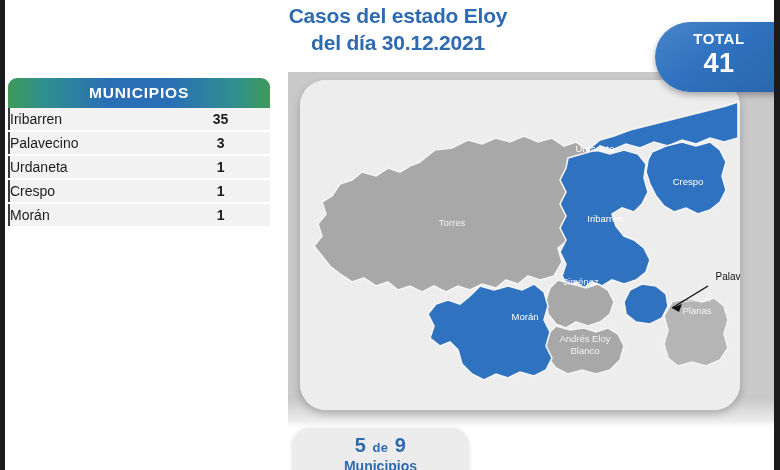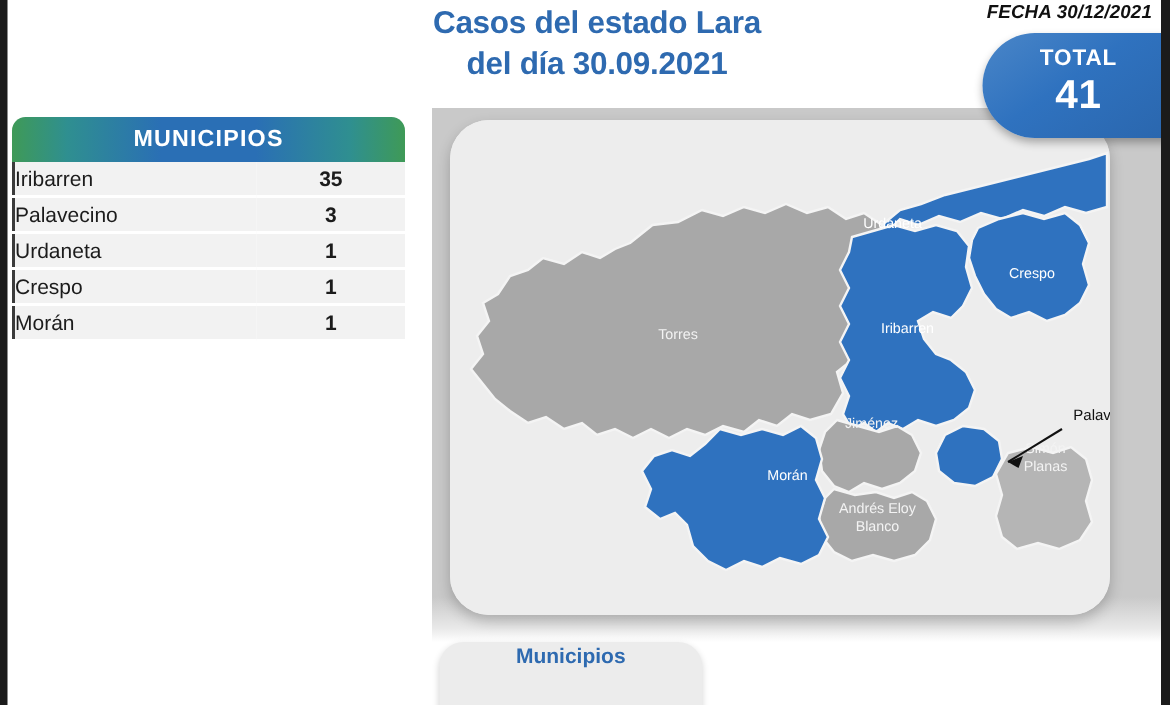--- a/index.html
+++ b/index.html
@@ -216,25 +216,24 @@
 </style>
 </head>
 <body>
 
 <div id="stage">
 
   <div class="backdrop"></div>
   <div class="backdrop-fade"></div>
 
   <div class="title">
-    <span>Casos del estado Lara</span>
-    <span class="l2">del día 30.09.2021</span>
-  </div>
-
-  <div class="fecha">FECHA 30/12/2021</div>
+    <span>Casos del estado Eloy</span>
+    <span class="l2">del día 30.12.2021</span>
+  </div>
+
 
   <div class="total-pill">
     <div class="total-label">TOTAL</div>
     <div class="total-value">41</div>
   </div>
 
   <div class="table-wrap">
     <div class="table-head">MUNICIPIOS</div>
     <table class="munis">
       <tbody>
@@ -325,18 +324,23 @@
            L128 234 L136 224 L148 220 L160 224 L170 216 Z"></path>
       <text class="map-label" x="225" y="240">Morán</text>
 
       <line x1="372" y1="228" x2="408" y2="206" stroke="#111111" stroke-width="1.4"></line>
       <polygon points="372,228 382,224 379,232" fill="#111111"></polygon>
       <text class="map-label dark" x="440" y="200" text-anchor="end">Palavecino</text>
     </svg>
   </div>
 
   <div class="bottom-badge">
+    <div class="bb-line1">
+      <span>5</span>
+      <span class="de">de</span>
+      <span>9</span>
+    </div>
     <div class="bb-line2">Municipios</div>
   </div>
 
   <div class="edge edge-left"></div>
   <div class="edge edge-right"></div>
 </div>
 
 </body></html>

